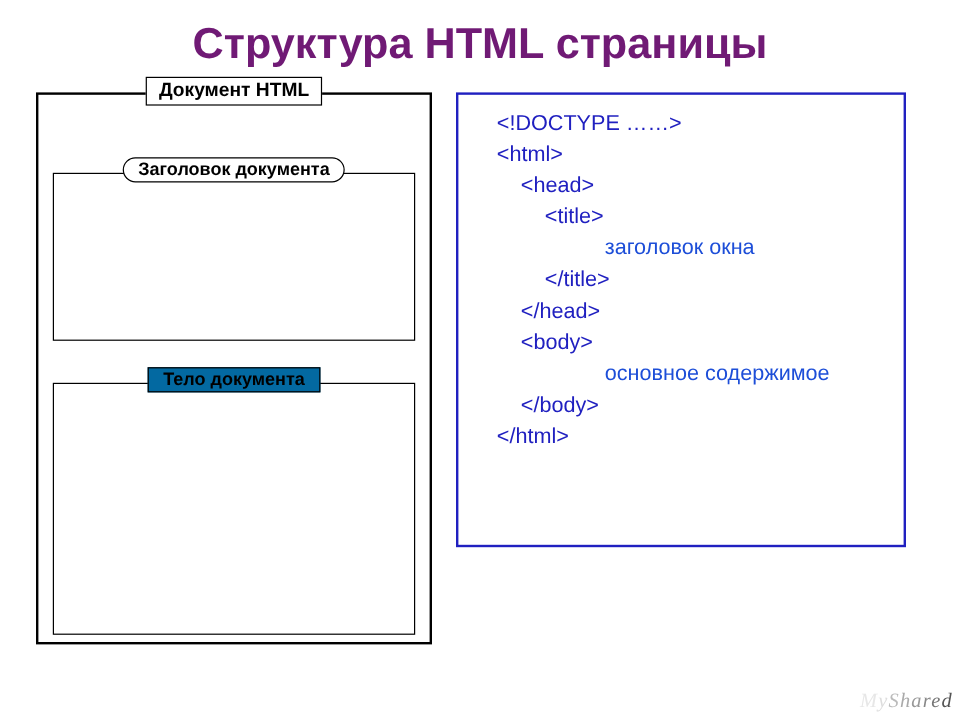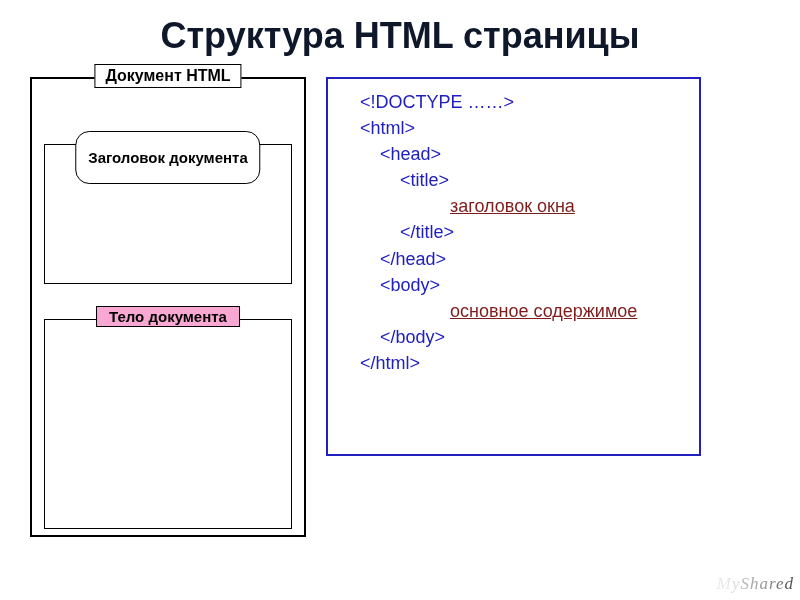--- a/index.html
+++ b/index.html
@@ -6,33 +6,33 @@
     body {
       width: 800px;
       height: 600px;
       background: #fff;
       font-family: Arial, sans-serif;
       position: relative;
     }
     .title {
       font-size: 36px;
       font-weight: bold;
-      color: #0f172a;
+      color: #701a75;
       text-align: center;
       padding-top: 15px;
       padding-bottom: 20px;
     }
     .content {
       display: flex;
       padding: 0 30px;
       gap: 20px;
     }
     
     .diagram {
-      width: 276px;
+      width: 330px;
       height: 460px;
       border: 2px solid #000;
       position: relative;
       padding: 40px 12px 12px;
     }
     .label-doc {
       position: absolute;
       top: -15px;
       left: 50%;
       transform: translateX(-50%);
@@ -51,21 +51,21 @@
       padding: 25px 10px 10px;
     }
     .label-header {
       position: absolute;
       top: -14px;
       left: 50%;
       transform: translateX(-50%);
       background: #fff;
       border: 1px solid #000;
       border-radius: 14px;
-      padding: 17px 12px;
+      padding: 1px 12px;
       font-size: 15px;
       font-weight: bold;
       white-space: nowrap;
     }
     .title-box {
       border: 1px solid #000;
       height: 80px;
       position: relative;
       margin-top: 10px;
     }
@@ -86,21 +86,21 @@
       border: 1px solid #000;
       height: 210px;
       position: relative;
       margin-top: 35px;
     }
     .label-body {
       position: absolute;
       top: -14px;
       left: 50%;
       transform: translateX(-50%);
-      background: #f9a8d4;
+      background: #0369a1;
       border: 1px solid #000;
       padding: 1px 12px;
       font-size: 15px;
       font-weight: bold;
       white-space: nowrap;
     }
     
     .code-panel {
       width: 375px;
       height: 379px;
@@ -108,21 +108,21 @@
       padding: 10px 12px;
       font-size: 18px;
       line-height: 1.45;
       font-family: Arial, sans-serif;
       color: #2020c0;
     }
     .code-panel .l1 { padding-left: 20px; }
     .code-panel .l2 { padding-left: 40px; }
     .code-panel .l3 { padding-left: 60px; }
     .code-panel .l4 { padding-left: 110px; }
-    .code-panel .black { color: #7f1d1d; text-decoration: underline; }
+    .code-panel .black { color: #1d4ed8; }
     .watermark {
       position: absolute;
       right: 6px;
       bottom: 6px;
       font-size: 17px;
       font-style: italic;
       font-family: Georgia, serif;
       letter-spacing: 1px;
     }
     .watermark .g1 { color: #e7e7e7; }

